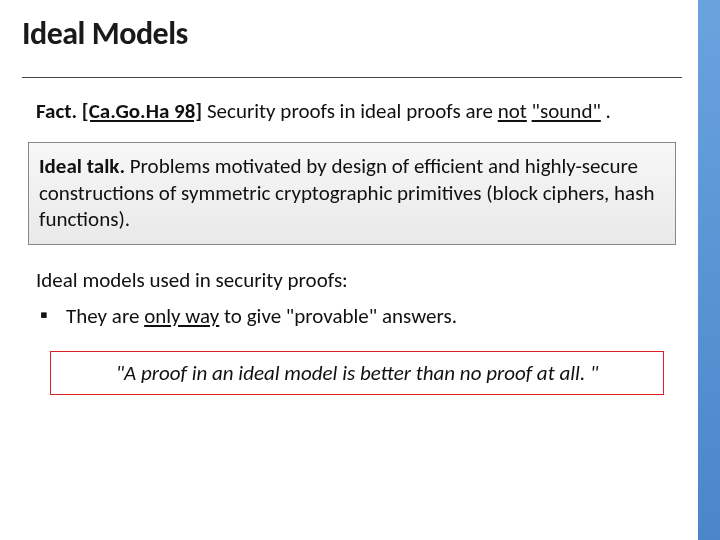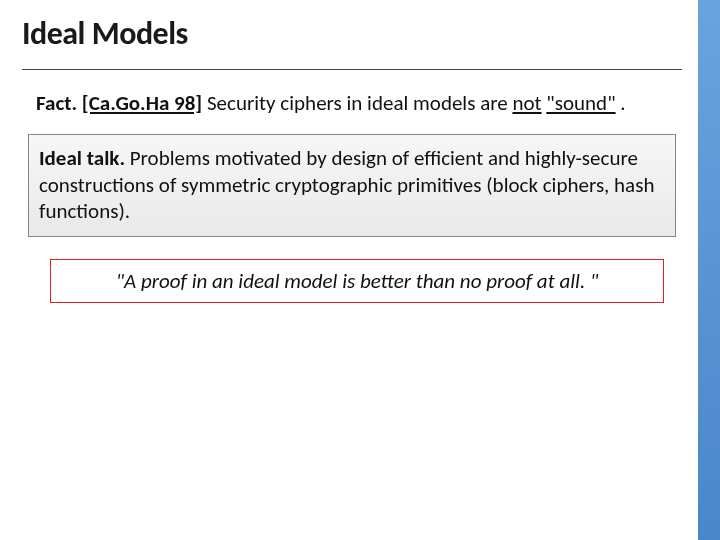--- a/index.html
+++ b/index.html
@@ -20,21 +20,21 @@
   .content {
     position: absolute;
     left: 22px;
     top: 10px;
     width: 660px;
   }
   h1 {
     font-size: 32px;
     color: #1a1a1a;
     font-weight: 700;
-    padding: 4px 0 16px 0;
+    padding: 4px 0 24px 0;
     border-bottom: 1.5px solid #444;
     margin-bottom: 20px;
     letter-spacing: -0.5px;
   }
   .fact {
     font-size: 21px;
     color: #111;
     line-height: 1.25;
     padding: 0 14px 18px 14px;
   }
@@ -93,34 +93,38 @@
 <div class="slide">
   <div class="right-band"></div>
   <div class="content">
 
     <h1>Ideal Models</h1>
 
     <p class="fact">
       <span class="b">Fact.</span>
       <span> </span>
       <span class="b u">[Ca.Go.Ha 98]</span>
-      <span> Security ciphers in ideal models are </span>
+      <span> Security proofs in ideal proofs are </span>
       <span class="u">not</span>
       <span> </span>
       <span class="u">"sound"</span>
       <span>.</span>
     </p>
 
     <div class="talk-box">
       <span class="b">Ideal talk.</span>
       <span> Problems motivated by design of efficient and highly-secure constructions of symmetric cryptographic primitives (block ciphers, hash functions).</span>
     </div>
 
+    <p class="lead">Ideal models used in security proofs:</p>
 
     <ul class="bul">
+      <li>
+        <span>They are </span><span class="u">only way</span><span> to give "provable" answers.</span>
+      </li>
     </ul>
 
     <div class="quote-box">
       <span>"A proof in an ideal model is better than no proof at all. "</span>
     </div>
 
   </div>
 </div>
 
 </body></html>

